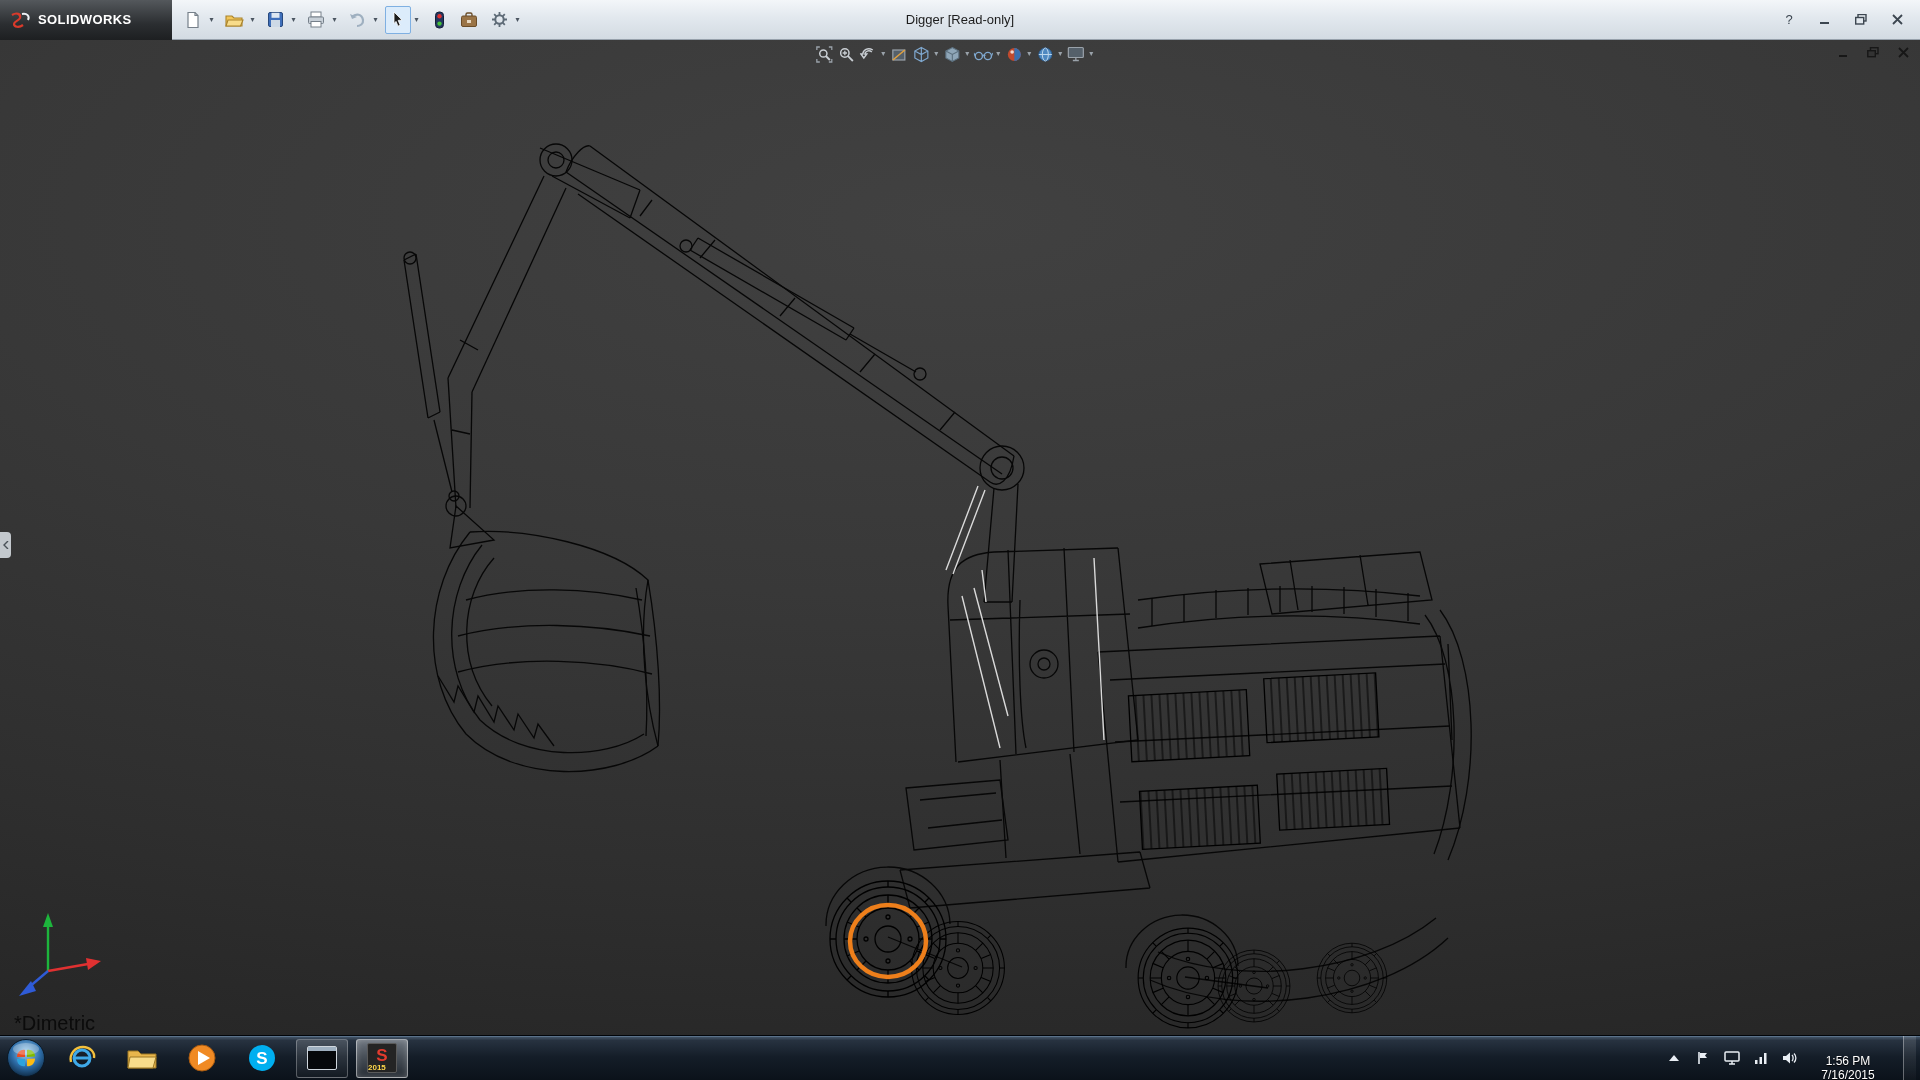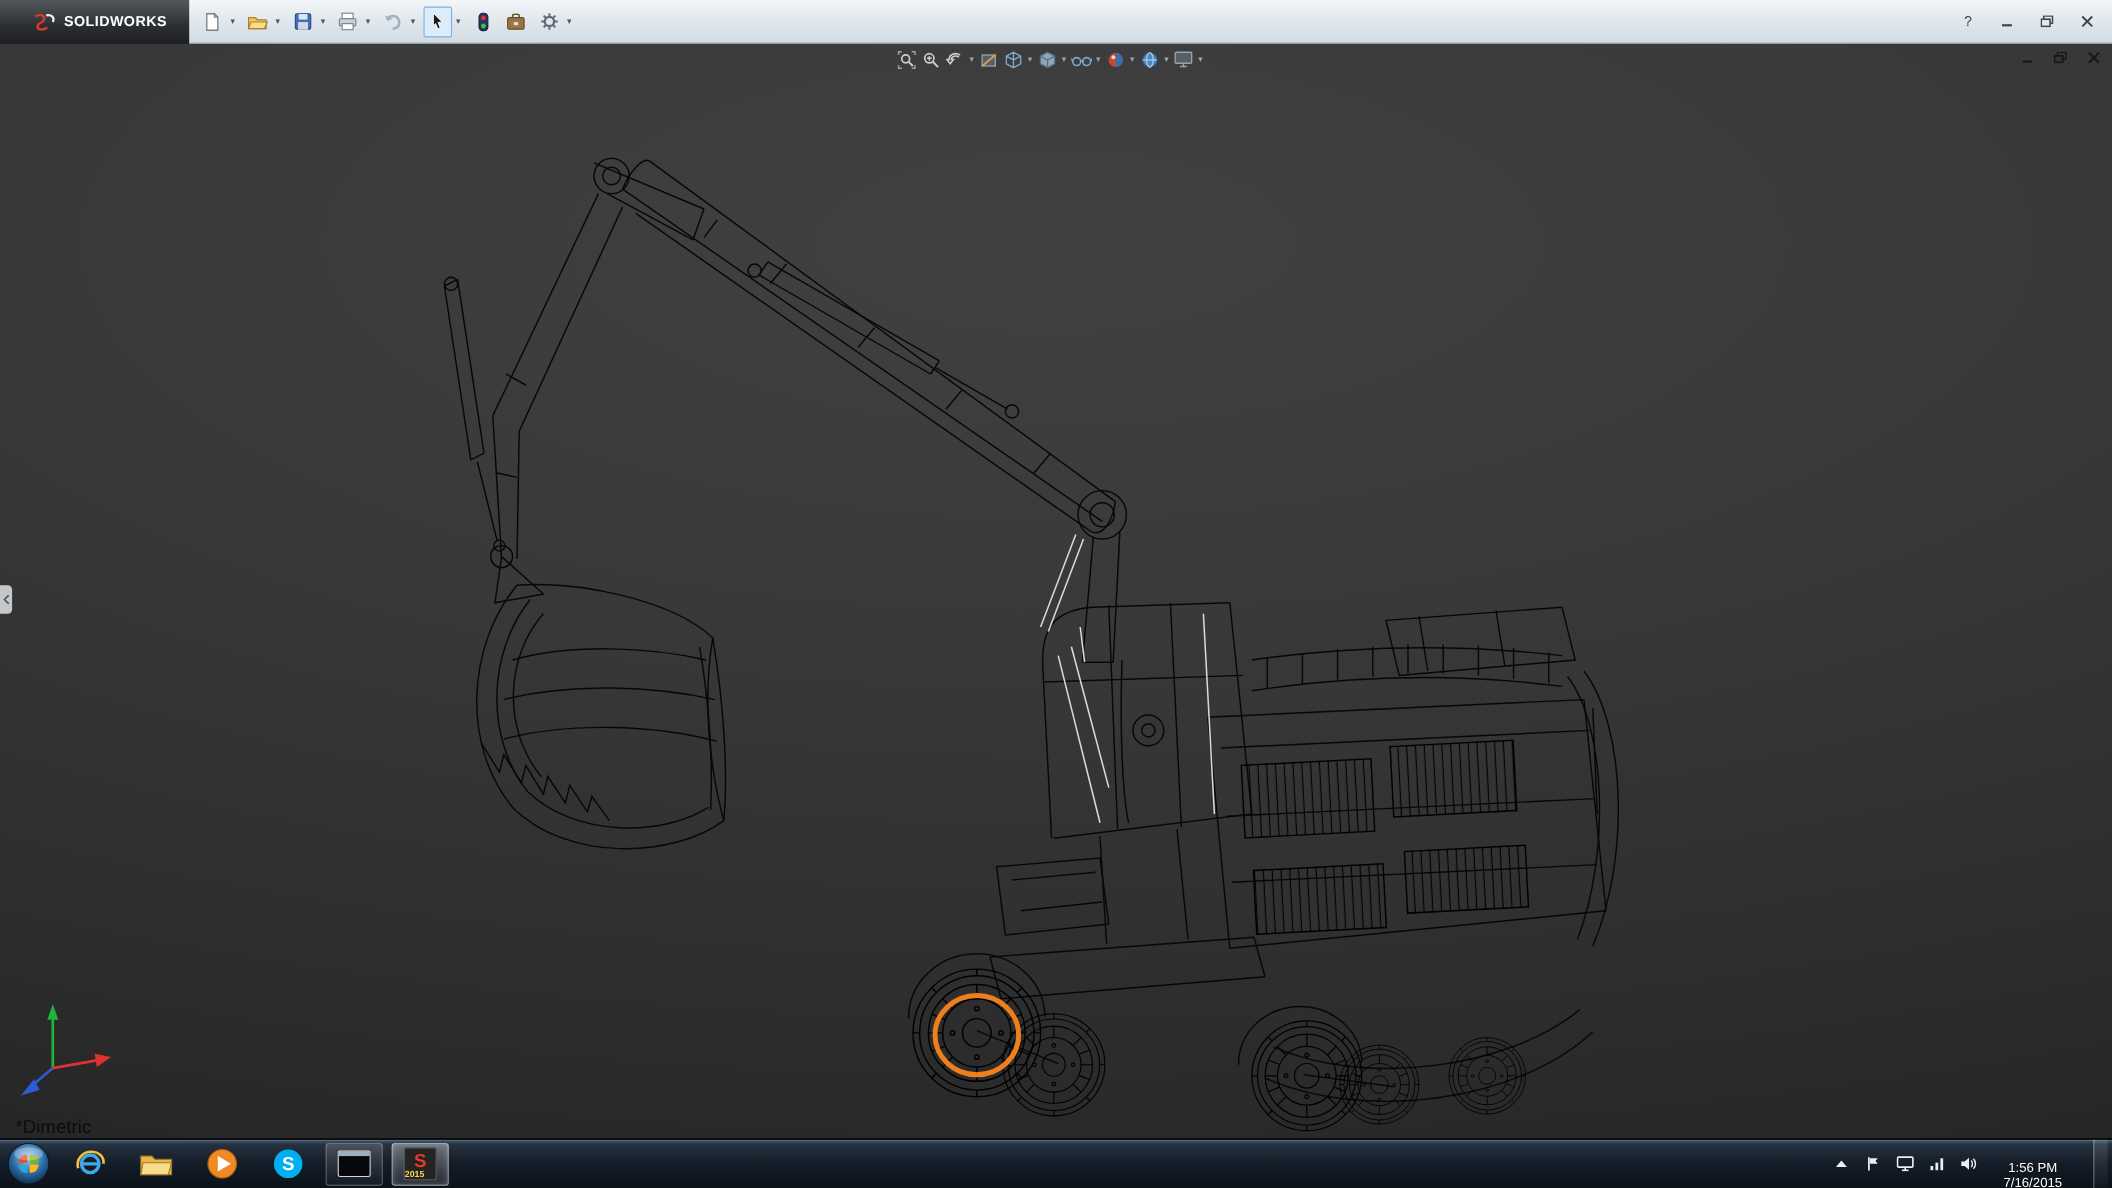--- a/index.html
+++ b/index.html
@@ -4,21 +4,21 @@
 <style>
   * { margin:0; padding:0; box-sizing:border-box; }
   html,body { width:1920px; height:1080px; overflow:hidden; font-family:"Liberation Sans", sans-serif; background:#000; }
   .screen { position:relative; width:1920px; height:1080px; }
 
   
   .titlebar { position:absolute; top:0; left:0; width:1920px; height:40px;
     background:linear-gradient(180deg,#f3f6f9 0%,#e2e8ee 45%,#d3dbe2 100%);
     border-bottom:1px solid #97a1ab; display:flex; align-items:center; }
   .logo { width:172px; height:40px; background:linear-gradient(180deg,#54585c 0%,#2b2e31 60%,#1d1f21 100%);
-    display:flex; align-items:center; gap:6px; padding-left:8px; flex:0 0 auto;justify-content:center; }
+    display:flex; align-items:center; gap:6px; padding-left:8px; flex:0 0 auto; }
   .logo-text { color:#fff; font-size:13px; font-weight:bold; letter-spacing:.4px; }
   .mtb { display:flex; align-items:center; margin-left:8px; }
   .tgroup { display:flex; align-items:center; margin-right:4px; }
   .tbtn { width:26px; height:28px; display:flex; align-items:center; justify-content:center; border-radius:2px; }
   .tbtn.boxed { background:#dcecfb; border:1px solid #7fb0e2; }
   .caret { font-size:8px; color:#4b5560; width:11px; text-align:center; line-height:28px; }
   .wtitle { position:absolute; left:0; right:0; text-align:center; font-size:13px; color:#1c1c1c; pointer-events:none; }
   .win-controls { margin-left:auto; display:flex; align-items:center; gap:14px; padding-right:12px; z-index:2; }
   .wc { width:22px; height:18px; display:flex; align-items:center; justify-content:center; color:#3c4650; font-size:13px; }
 
@@ -27,21 +27,21 @@
     background:radial-gradient(130% 95% at 50% 18%, #414141 0%, #383838 40%, #2e2e2e 72%, #242424 100%); }
   .model-canvas { position:absolute; inset:0; }
   .headsup { position:absolute; top:3px; left:50%; transform:translateX(-52%); display:flex; align-items:center; }
   .hb { width:22px; height:22px; display:flex; align-items:center; justify-content:center; border-radius:2px; }
   .hb-caret { font-size:8px; color:#9aa2aa; width:9px; line-height:22px; text-align:center; }
   .doc-controls { position:absolute; top:4px; right:8px; display:flex; gap:12px; }
   .dc { width:18px; height:16px; display:flex; align-items:center; justify-content:center; }
   .side-tab { position:absolute; left:0; top:492px; width:11px; height:26px; background:#c3c8cd;
     border-radius:0 4px 4px 0; display:flex; align-items:center; justify-content:center; }
   .side-tab svg { display:block; }
-  .orientation { position:absolute; left:14px; bottom:0px; font-size:17px; color:#0b0b0b; }
+  .orientation { position:absolute; left:14px; bottom:0px; font-size:20px; color:#0b0b0b; }
   .triad { position:absolute; left:6px; bottom:14px; }
 
   
   .taskbar { position:absolute; bottom:0; left:0; width:1920px; height:45px;
     background:linear-gradient(180deg,#4a5d71 0%,#273240 10%,#141d28 48%,#0b121a 100%);
     border-top:1px solid #01050a; box-shadow:inset 0 1px 0 rgba(130,160,195,.35);
     display:flex; align-items:center; }
   .orb { width:52px; height:45px; display:flex; align-items:center; justify-content:center; flex:0 0 auto; }
   .tb-apps { display:flex; align-items:center; height:45px; }
   .tb-slot { width:60px; height:45px; display:flex; align-items:center; justify-content:center; }
@@ -70,20 +70,21 @@
 
   <div class="titlebar">
     <div class="logo">
       <svg width="24" height="18" viewBox="0 0 24 18">
         <path d="M4,4 C9,1 13,3 12,7 C11,10 6,10 6,13 C6,16 11,17 15,14" stroke="#d93a2b" stroke-width="2.2" fill="none"></path>
         <path d="M14,3 C19,2 22,5 20,9" stroke="#eef2f6" stroke-width="2" fill="none"></path>
       </svg>
       <span class="logo-text">SOLIDWORKS</span>
     </div>
 
+    <div class="wtitle">Digger [Read-only]</div>
 
     <div class="mtb">
       <div class="tgroup">
         <div class="tbtn">
           <svg width="16" height="18" viewBox="0 0 16 18">
             <path d="M3,1.5 h7 l3,3 V16.5 h-10 Z" fill="#ffffff" stroke="#76808a" stroke-width="1.2"></path>
             <path d="M10,1.5 v3 h3" fill="none" stroke="#76808a" stroke-width="1.2"></path>
           </svg>
         </div>
           <span class="caret">▾</span>

